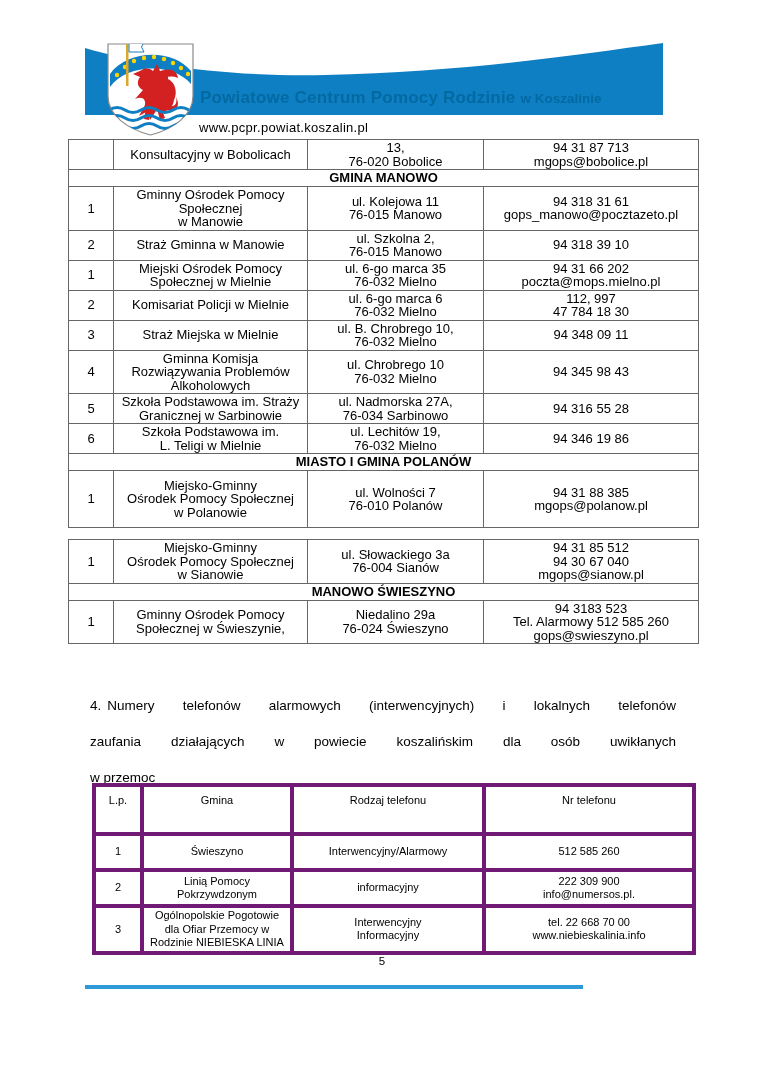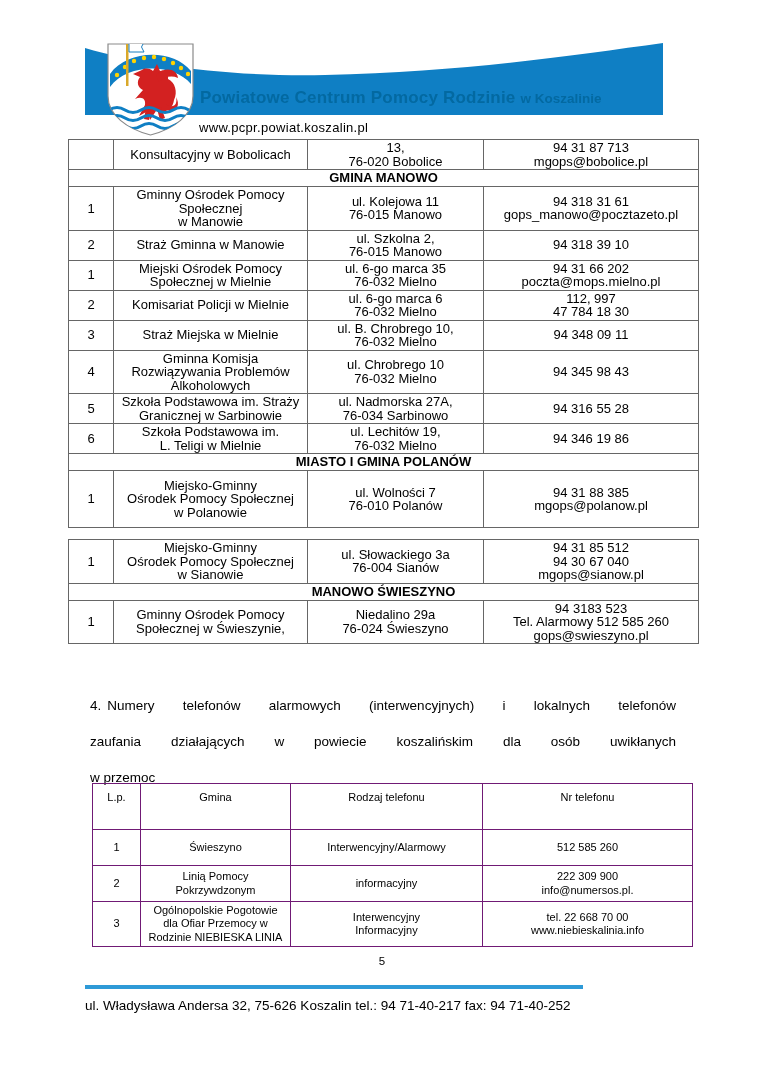--- a/index.html
+++ b/index.html
@@ -21,21 +21,21 @@
   #table1 td.spacer{border-left:none;border-right:none;border-top:1px solid #666;border-bottom:1px solid #666;}
 
   
   #heading4{position:absolute;left:90px;top:688px;width:586px;font-size:13.5px;font-weight:normal;line-height:36px;}
   #heading4 .jline{text-align:justify;text-align-last:justify;}
   #heading4 .jline.last{text-align:left;text-align-last:left;}
   #heading4 .num{margin-right:6px;}
 
   
   #table2{position:absolute;left:92px;top:783px;width:600px;border-collapse:collapse;table-layout:fixed;font-size:11px;line-height:13.5px;}
-  #table2 th,#table2 td{border:1px solid #701a75;text-align:center;padding:1px 2px;white-space:pre-line;font-weight:normal;}
+  #table2 th,#table2 td{border:4px solid #701a75;text-align:center;padding:1px 2px;white-space:pre-line;font-weight:normal;}
   #table2 th{height:37px;vertical-align:top;padding-top:7px;}
   #table2 td{vertical-align:middle;}
 
   
   #page-number{position:absolute;left:0;top:955px;width:764px;text-align:center;font-size:11.5px;}
   #footer-rule{position:absolute;left:85px;top:985px;width:498px;height:4px;}
   #footer-text{position:absolute;left:85px;top:995px;font-size:13.5px;line-height:21px;}
 </style>
 </head>
 <body>
@@ -261,16 +261,15 @@
 Informacyjny</td>
           <td>tel. 22 668 70 00
 www.niebieskalinia.info</td>
         </tr>
       </tbody>
     </table>
 
   <div id="page-number">5</div>
   <div id="footer-rule" style="background: rgb(46, 154, 215);"></div>
   <div id="footer-text">
-    <div>ul. Władysława Andersa 32, 75-626 Koszalin tel.: 94 71-40-217 fax: 94 71-40-252</div>
   </div>
 
 </div>
 
 </body></html>

